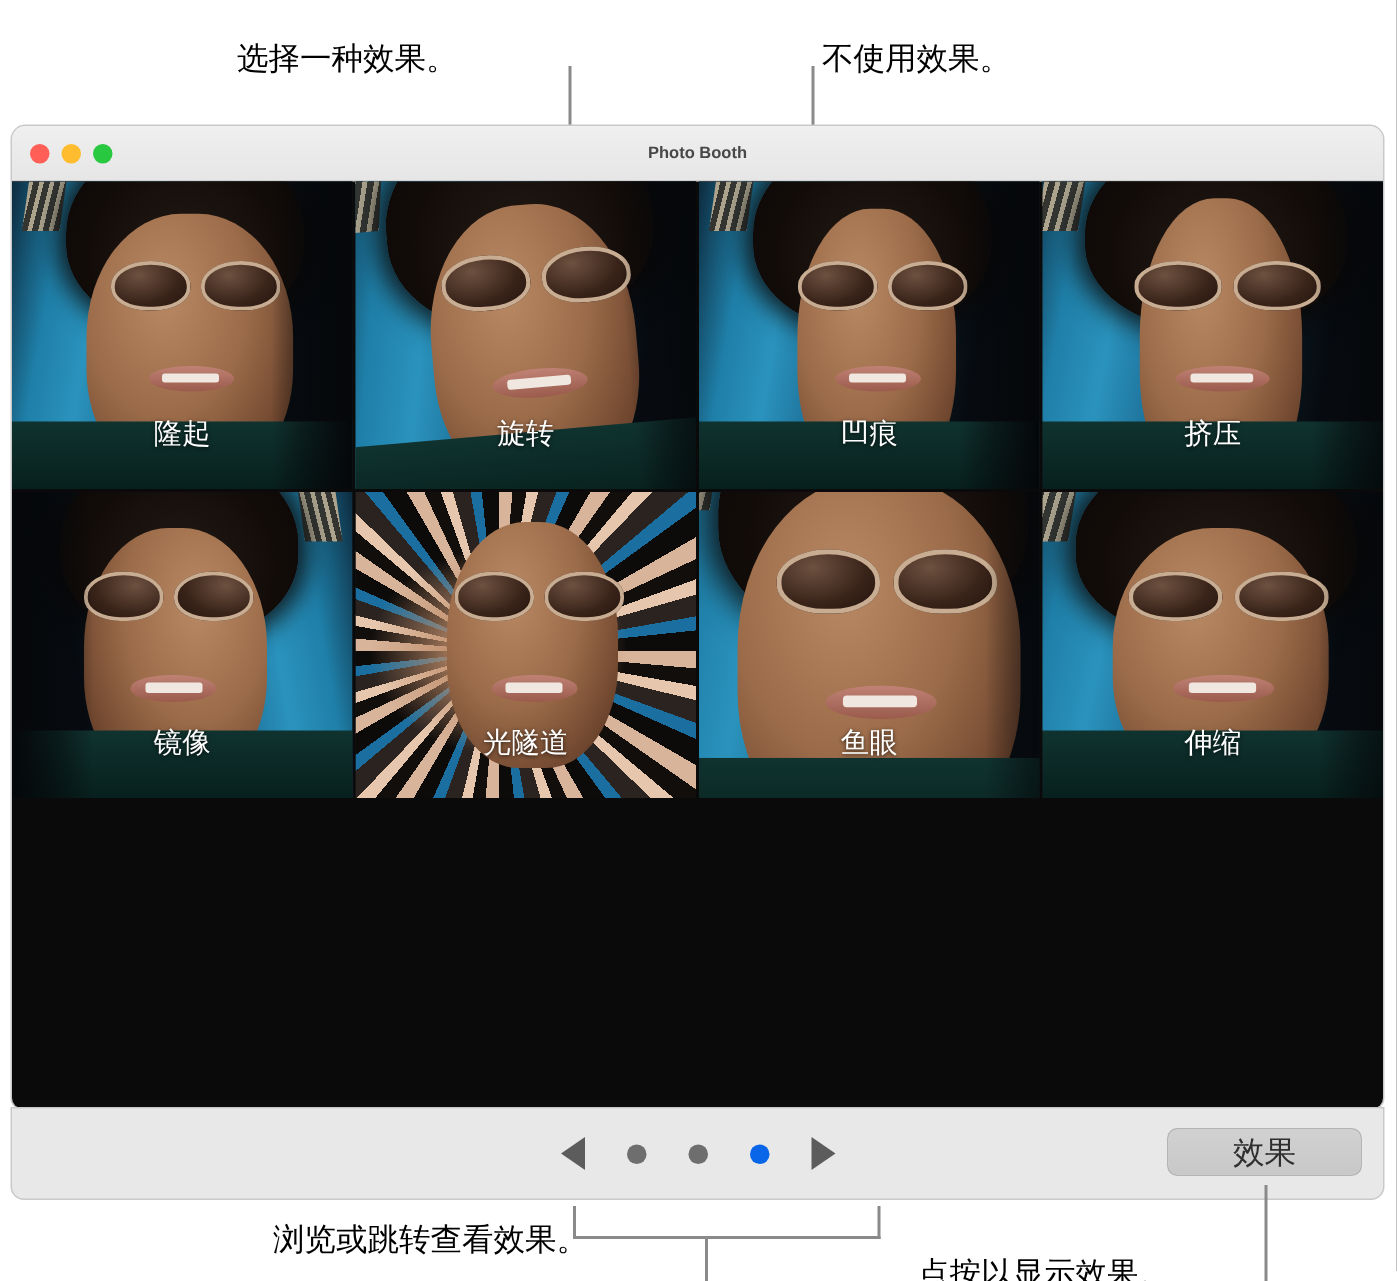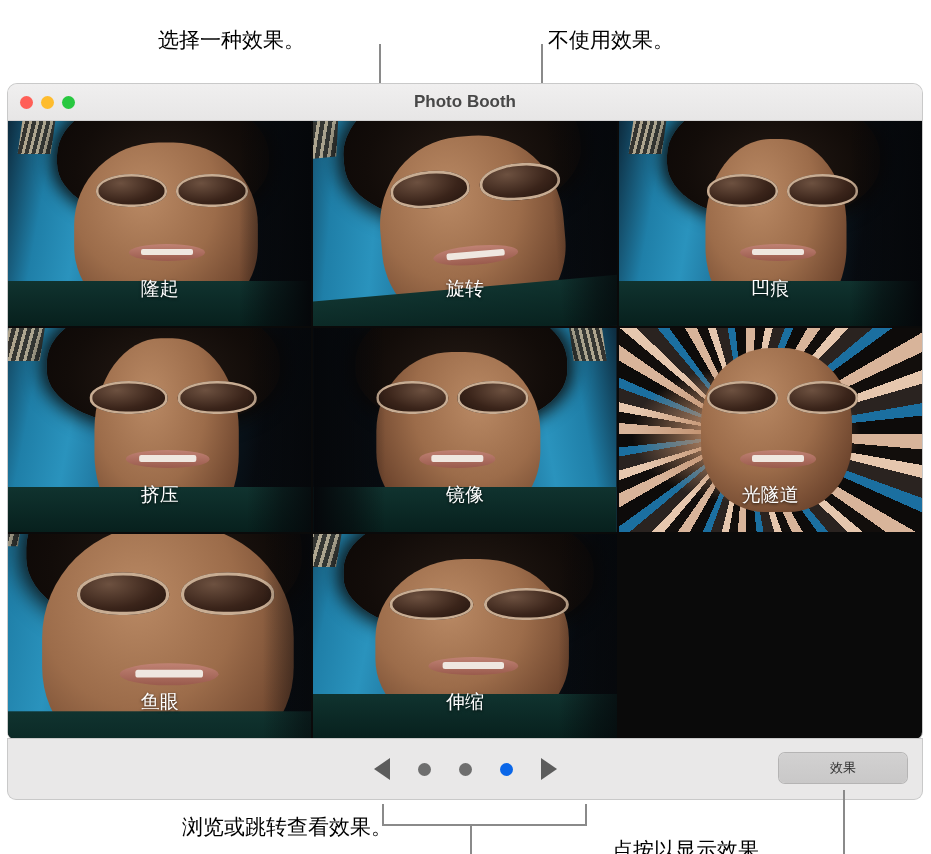--- a/index.html
+++ b/index.html
@@ -46,29 +46,29 @@
     border-bottom:1px solid #d3d2d2;
     display:flex; align-items:center;
   }
   #traffic { position:absolute; left:12px; display:flex; gap:8px; }
   .light { width:13px; height:13px; border-radius:50%; }
   .light.red    { background:#ff5f57; }
   .light.yellow { background:#febc2e; }
   .light.green  { background:#28c840; }
   #win-title {
     width:100%; text-align:center;
-    font-size:17px; font-weight:bold; color:#484848;
+    font-size:11px; font-weight:bold; color:#484848;
   }
 
   
   #grid {
     position:relative;
     width:914px; height:618px;
     display:grid;
-    grid-template-columns:repeat(3,1fr);
+    grid-template-columns:repeat(4,1fr);
     grid-template-rows:repeat(3,1fr);
     gap:2px;
     background:#0a0a0a;
   }
   .cell { position:relative; overflow:hidden; background:#11161c; }
   .cell-label {
     position:absolute;
     left:0; right:0; bottom:24px;
     text-align:center;
     color:#ffffff;
@@ -186,21 +186,21 @@
   .dot { width:13px; height:13px; border-radius:50%; background:#6e6e6e; cursor:pointer; }
   .dot.active { background:#0a66e8; }
   #effects-btn {
     position:absolute;
     right:15px; top:14px;
     width:128px; height:30px;
     border-radius:6px;
     background:linear-gradient(#d2d1d1,#c9c8c8);
     box-shadow:0 0 0 1px #b5b4b4;
     display:flex; align-items:center; justify-content:center;
-    font-size:13px; color:#2f2f2f;
+    font-size:21px; color:#2f2f2f;
     cursor:pointer;
   }
 </style>
 </head>
 <body>
 
 <div id="root">
 
   <div class="anno" id="anno-choose">选择一种效果。</div>
   <div class="anno" id="anno-none">不使用效果。</div>

